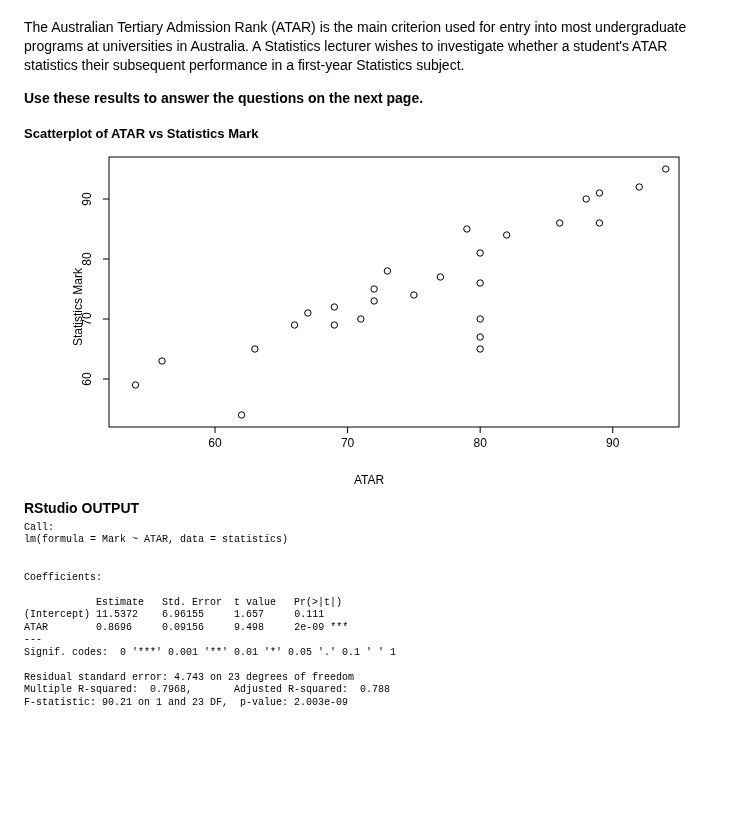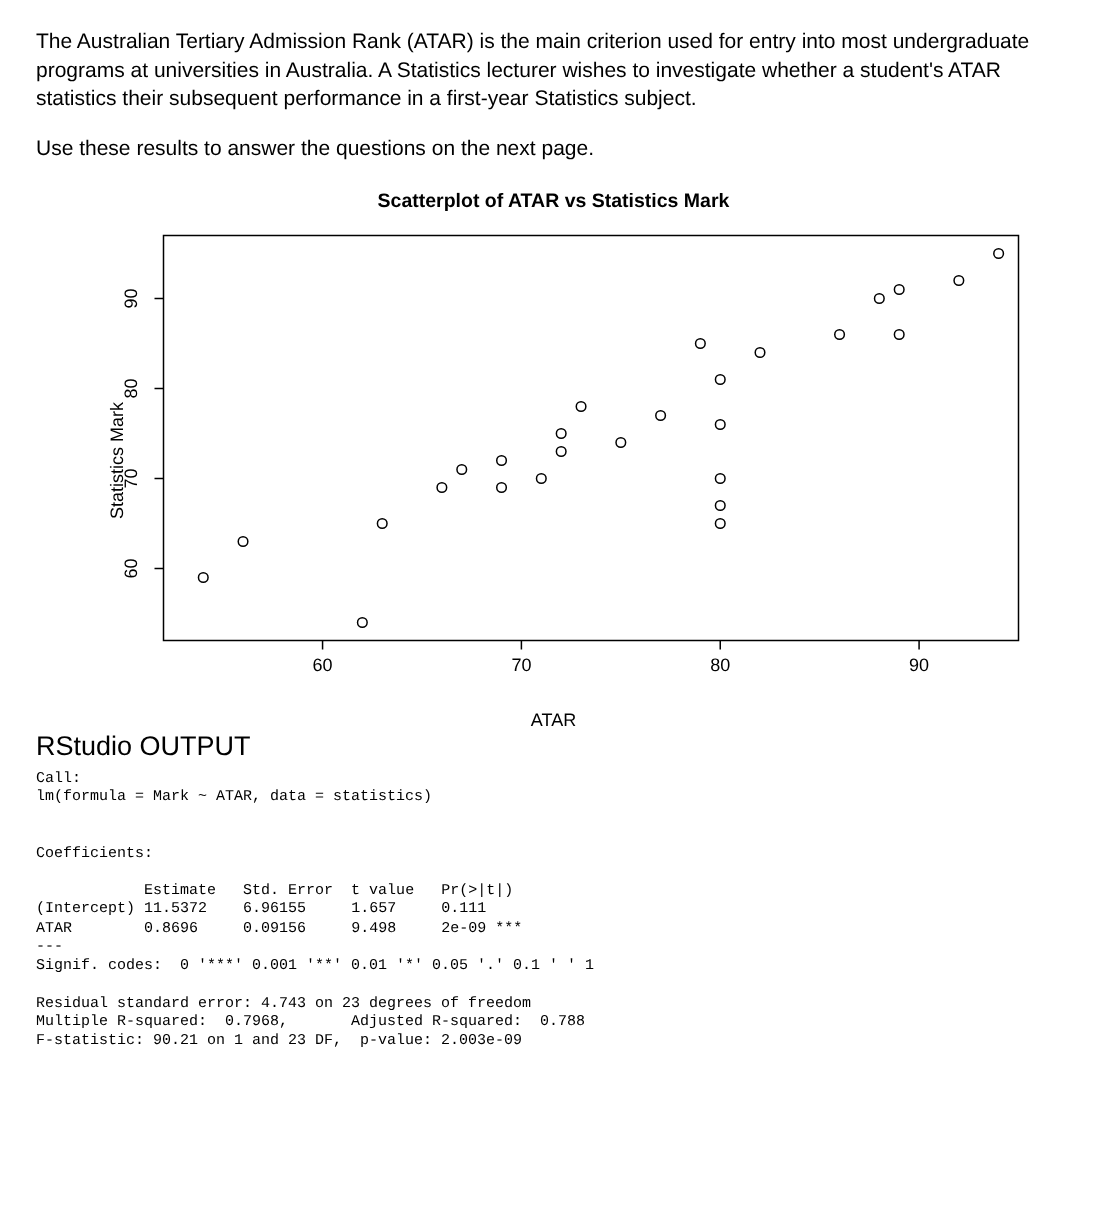--- a/index.html
+++ b/index.html
@@ -6,38 +6,38 @@
     font-family: Arial, Helvetica, sans-serif;
     font-size: 14px;
     color: #000;
     background: #fff;
     margin: 0;
     padding: 18px 24px;
     width: 738px;
     box-sizing: border-box;
   }
   .intro p { margin: 0 0  14px 0; line-height: 1.35; }
-  .intro p + p { margin-top: 14px; }
+  .intro p + p { margin-top: 14px; font-weight: bold; }
   .chart-wrap { margin-top: 18px; }
-  .chart-title { font-weight: bold; text-align: center; font-size: 13px; margin-bottom: 6px; }
+  .chart-title { font-weight: bold; font-size: 13px; margin-bottom: 6px; }
   .chart-area { position: relative; width: 660px; height: 320px; margin: 0 auto; }
   .ylabel {
     position: absolute;
     left: 0; top: 50%;
     transform: translateY(-50%) rotate(-90deg);
     transform-origin: center;
     font-size: 12px;
   }
   .xlabel {
     text-align: center;
     font-size: 12px;
     margin-top: 6px;
   }
   svg { display: block; }
-  .rout-head { font-weight: normal; font-family: Arial, Helvetica, sans-serif; font-size: 18px; margin-top: 0; }
+  .rout-head { font-weight: bold; font-family: Arial, Helvetica, sans-serif; font-size: 14px; margin-top: 13px; }
   pre.rout {
     font-family: Consolas, "Courier New", monospace;
     font-size: 10px;
     line-height: 1.25;
     white-space: pre;
     margin: 6px 0 0 0;
   }
 </style>
 </head>
 <body>

